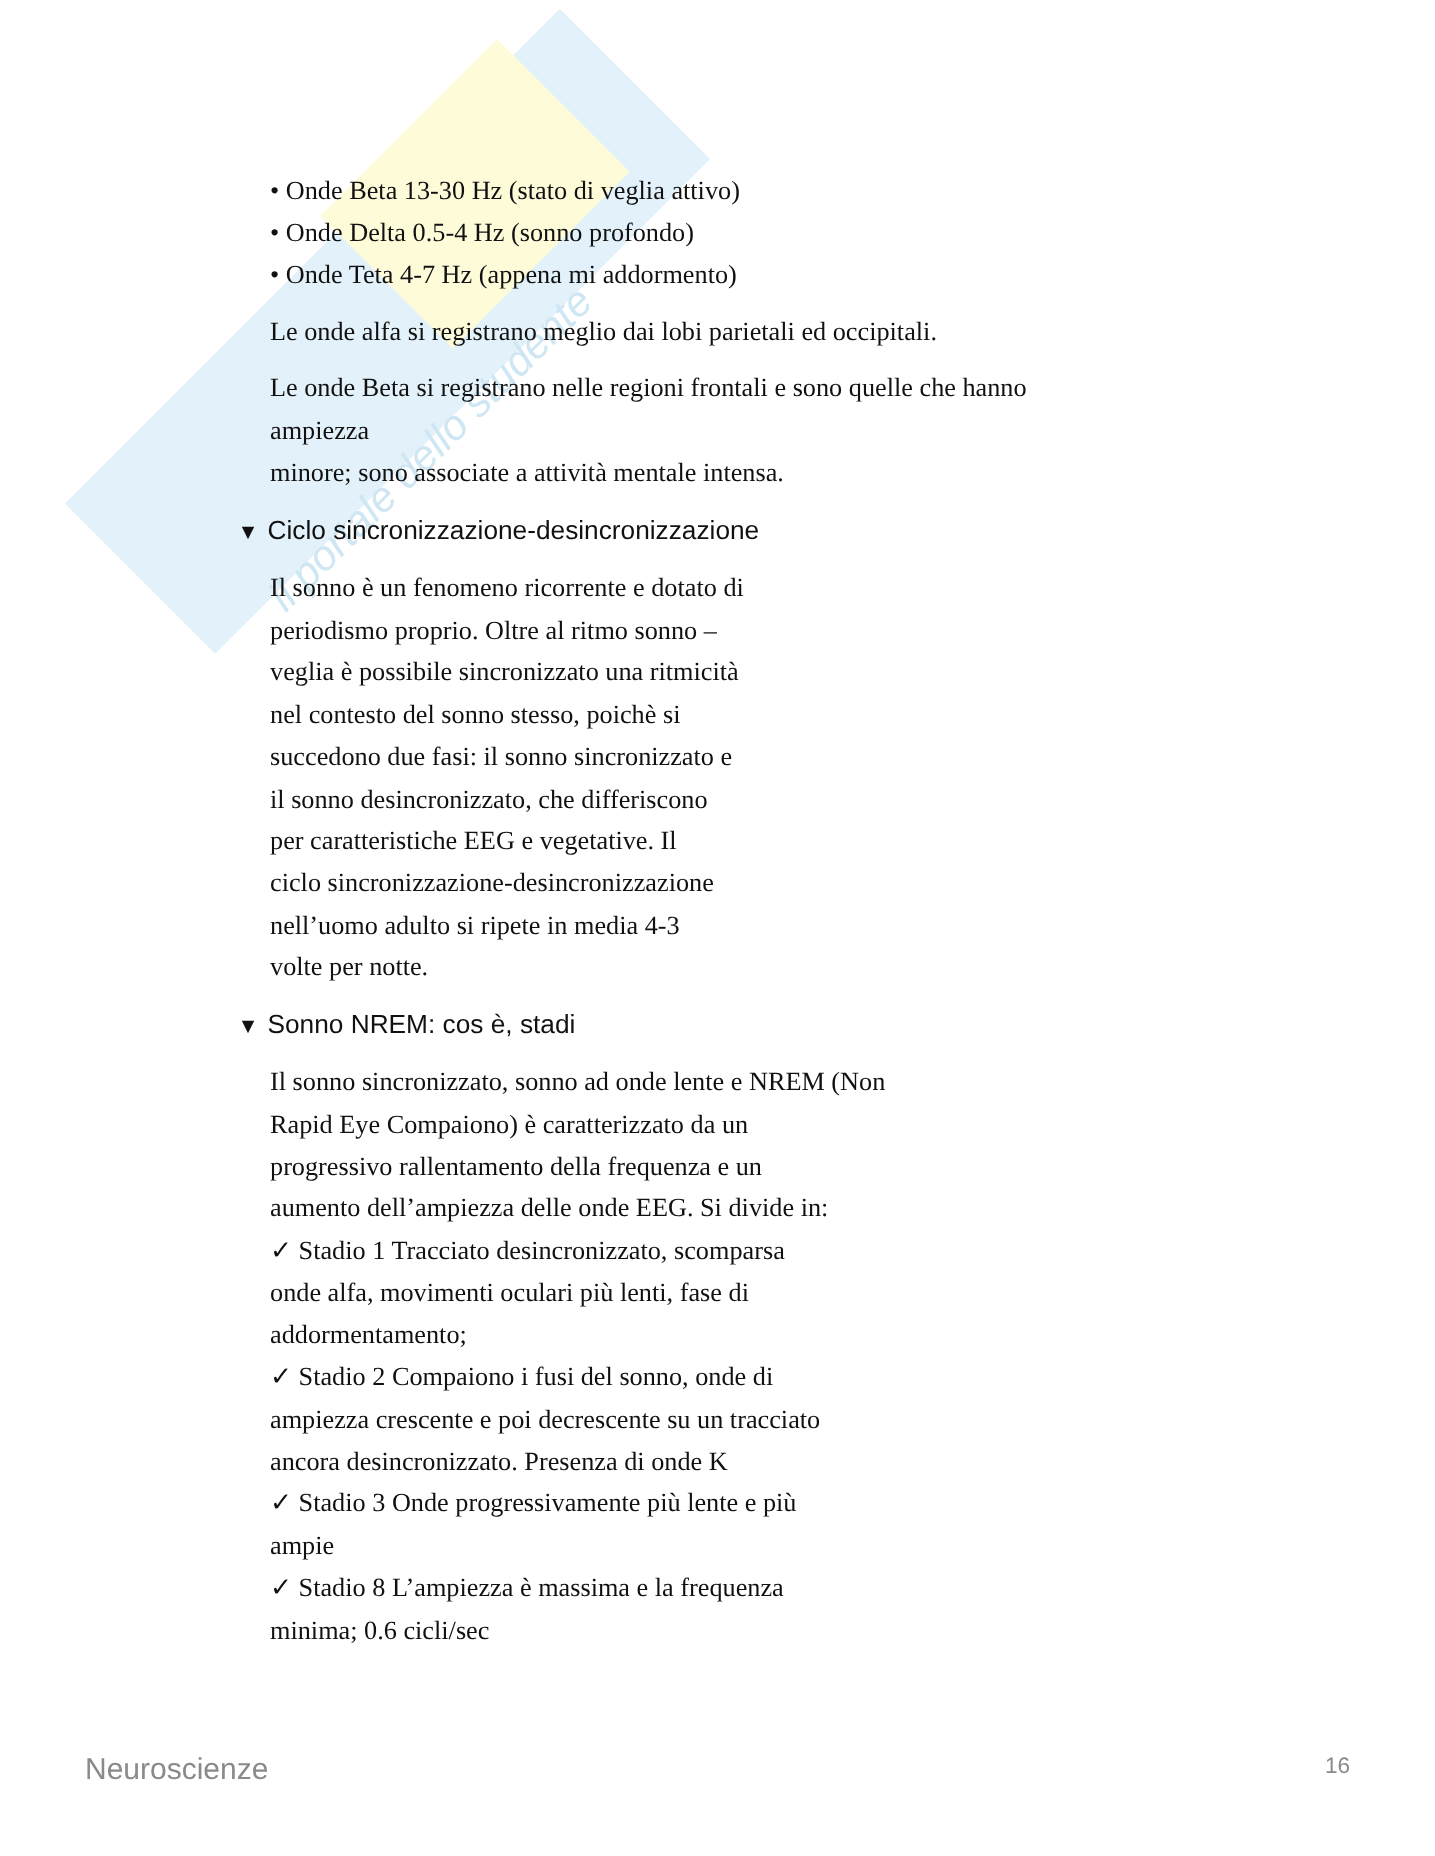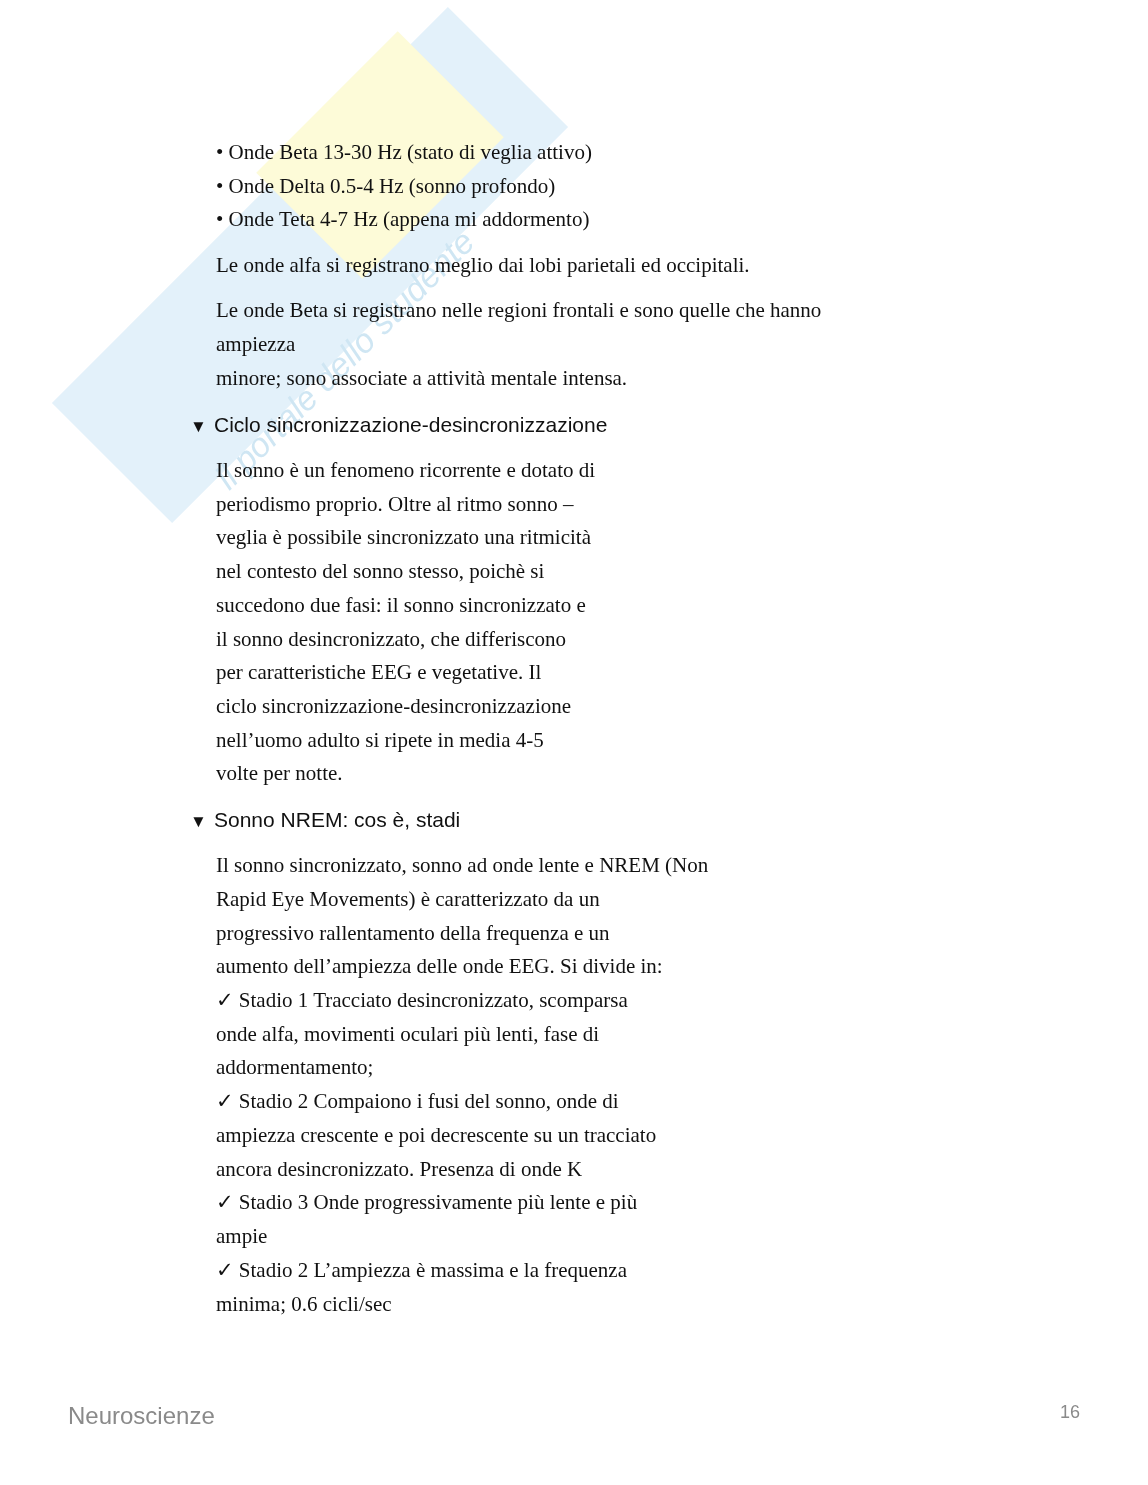--- a/index.html
+++ b/index.html
@@ -69,37 +69,37 @@
   </div>
 
   <div class="line" style="top:458px">Il sonno è un fenomeno ricorrente e dotato di</div>
   <div class="line" style="top:492px">periodismo proprio. Oltre al ritmo sonno –</div>
   <div class="line" style="top:525px">veglia è possibile sincronizzato una ritmicità</div>
   <div class="line" style="top:559px">nel contesto del sonno stesso, poichè si</div>
   <div class="line" style="top:593px">succedono due fasi: il sonno sincronizzato e</div>
   <div class="line" style="top:627px">il sonno desincronizzato, che differiscono</div>
   <div class="line" style="top:660px">per caratteristiche EEG e vegetative. Il</div>
   <div class="line" style="top:694px">ciclo sincronizzazione-desincronizzazione</div>
-  <div class="line" style="top:728px">nell’uomo adulto si ripete in media 4-5</div>
+  <div class="line" style="top:728px">nell’uomo adulto si ripete in media 4-3</div>
   <div class="line" style="top:761px">volte per notte.</div>
 
   <div class="toggle" style="top:808px">
     <span class="tri">▼</span><span>Sonno NREM: cos è, stadi</span>
   </div>
 
   <div class="line" style="top:853px">Il sonno sincronizzato, sonno ad onde lente e NREM (Non</div>
-  <div class="line" style="top:887px">Rapid Eye Movements) è caratterizzato da un</div>
+  <div class="line" style="top:887px">Rapid Eye Compaiono) è caratterizzato da un</div>
   <div class="line" style="top:921px">progressivo rallentamento della frequenza e un</div>
   <div class="line" style="top:954px">aumento dell’ampiezza delle onde EEG. Si divide in:</div>
   <div class="line" style="top:988px">✓ Stadio 1 Tracciato desincronizzato, scomparsa</div>
   <div class="line" style="top:1022px">onde alfa, movimenti oculari più lenti, fase di</div>
   <div class="line" style="top:1055px">addormentamento;</div>
   <div class="line" style="top:1089px">✓ Stadio 2 Compaiono i fusi del sonno, onde di</div>
   <div class="line" style="top:1123px">ampiezza crescente e poi decrescente su un tracciato</div>
   <div class="line" style="top:1157px">ancora desincronizzato. Presenza di onde K</div>
   <div class="line" style="top:1190px">✓ Stadio 3 Onde progressivamente più lente e più</div>
   <div class="line" style="top:1224px">ampie</div>
-  <div class="line" style="top:1258px">✓ Stadio 2 L’ampiezza è massima e la frequenza</div>
+  <div class="line" style="top:1258px">✓ Stadio 8 L’ampiezza è massima e la frequenza</div>
   <div class="line" style="top:1292px">minima; 0.6 cicli/sec</div>
 </div>
 
 <div class="footer-left">Neuroscienze</div>
 <div class="footer-right">16</div>
 
 </body></html>

